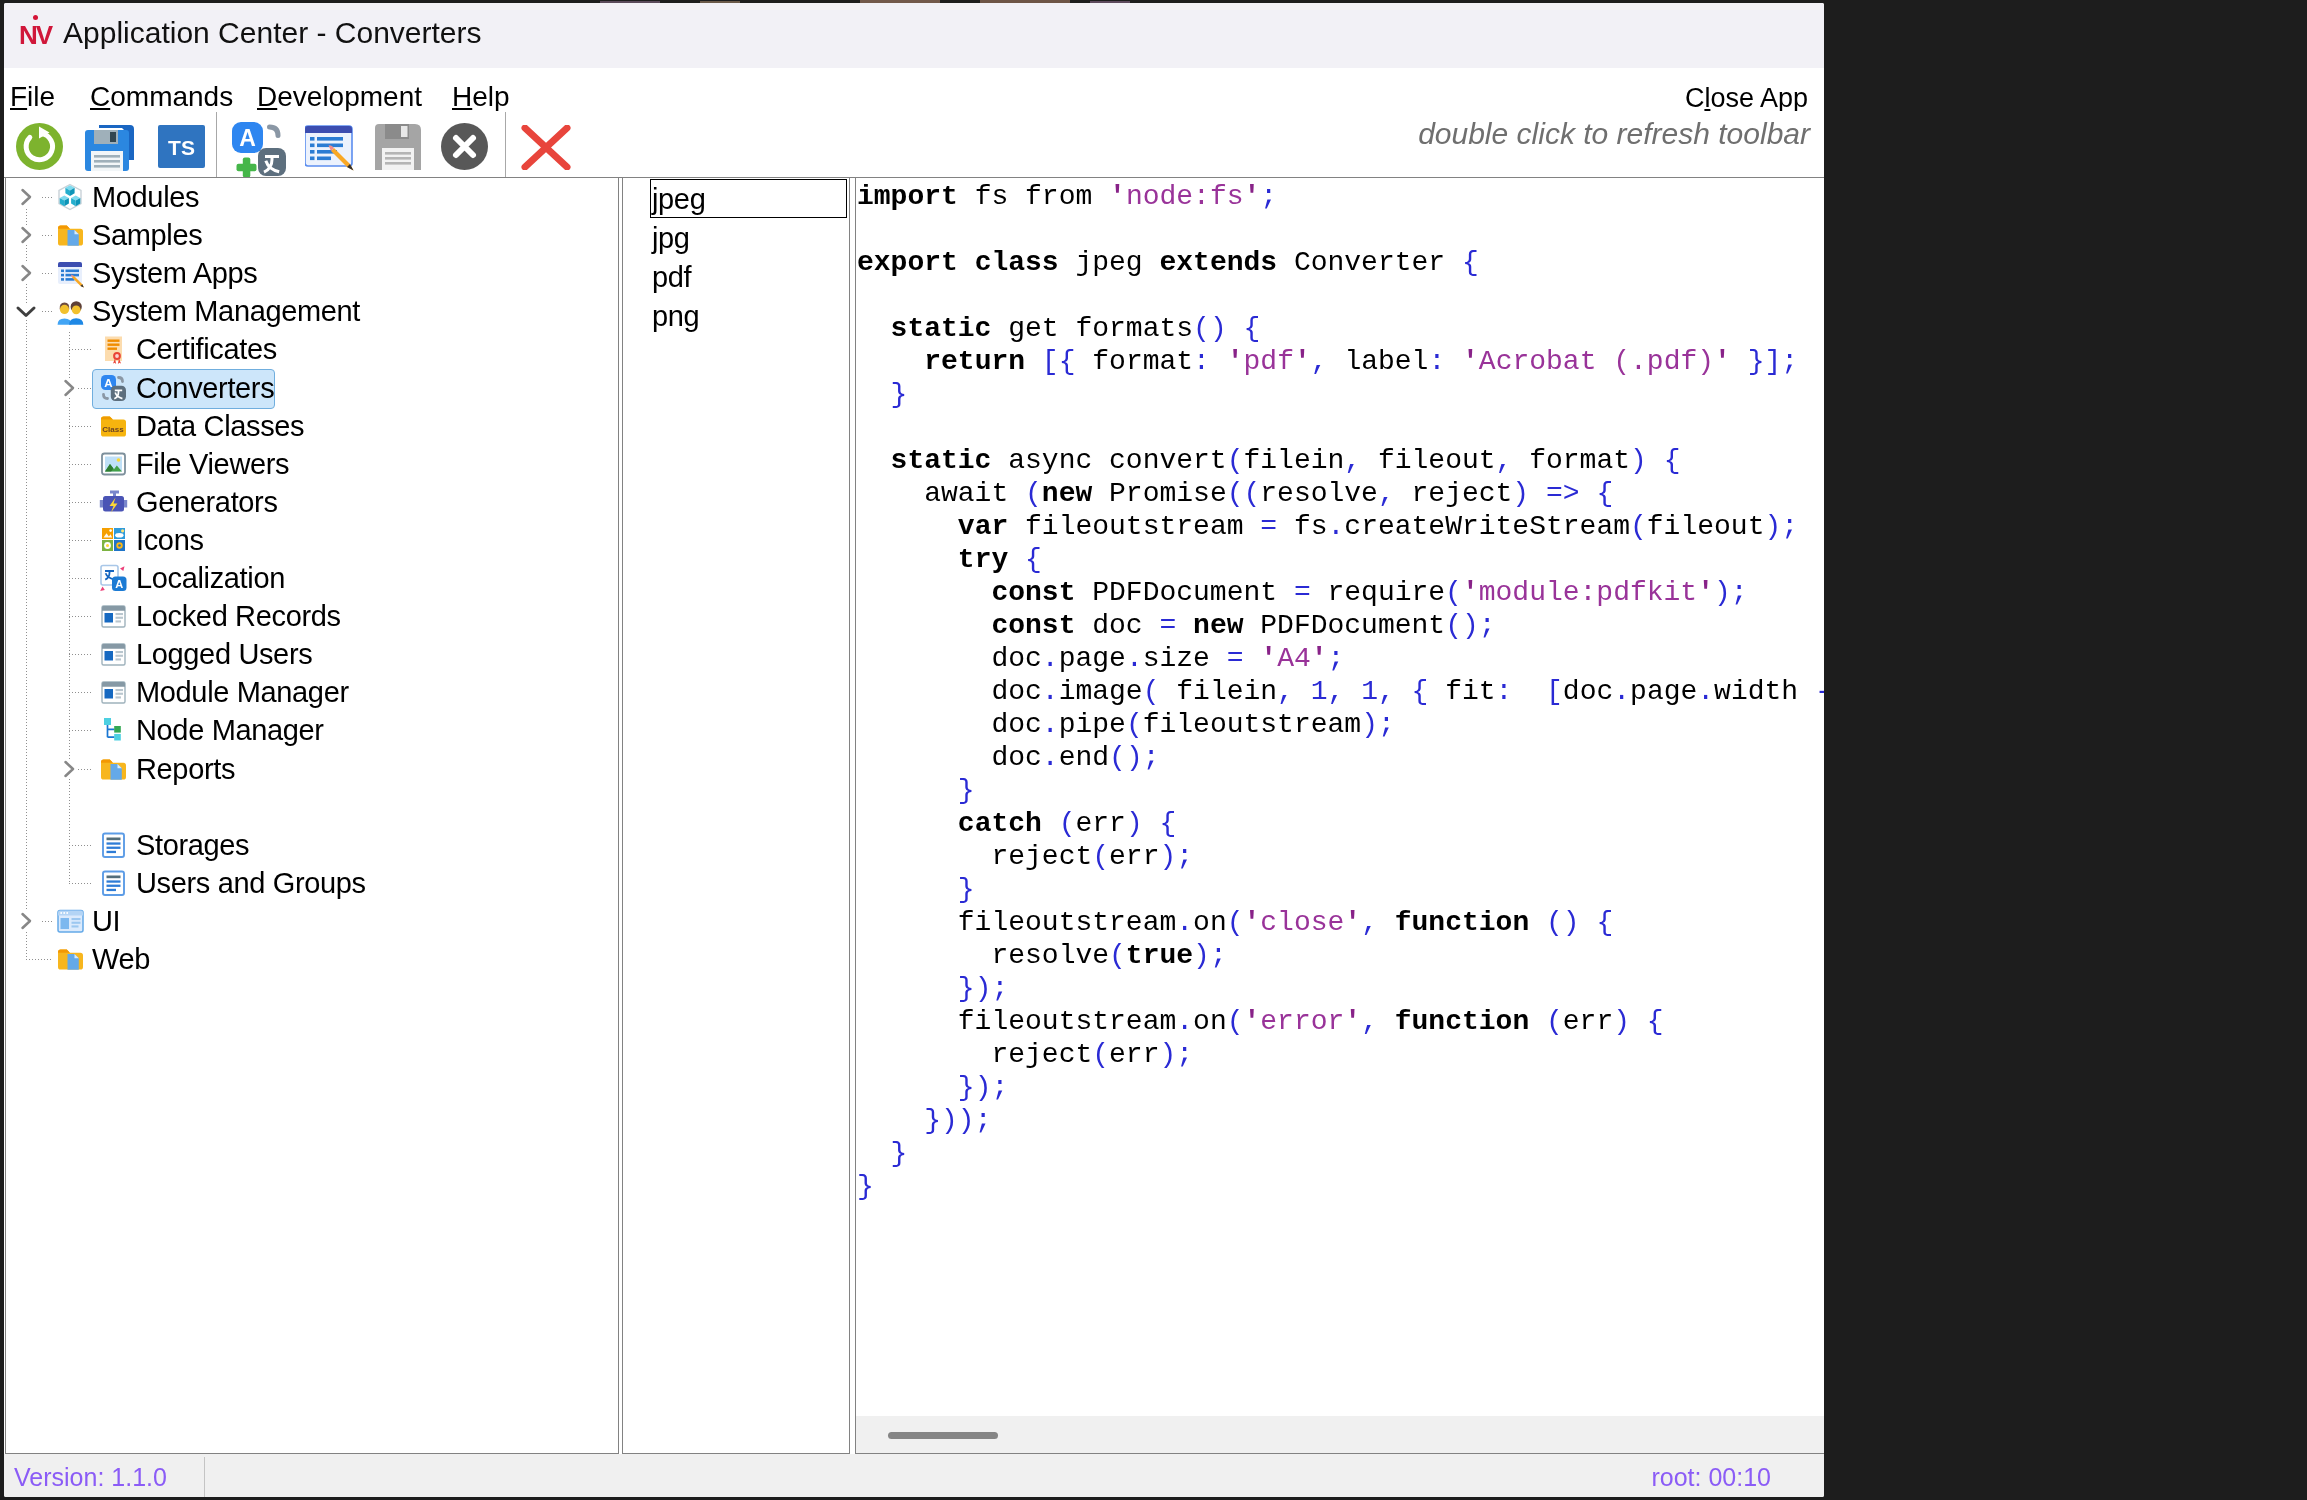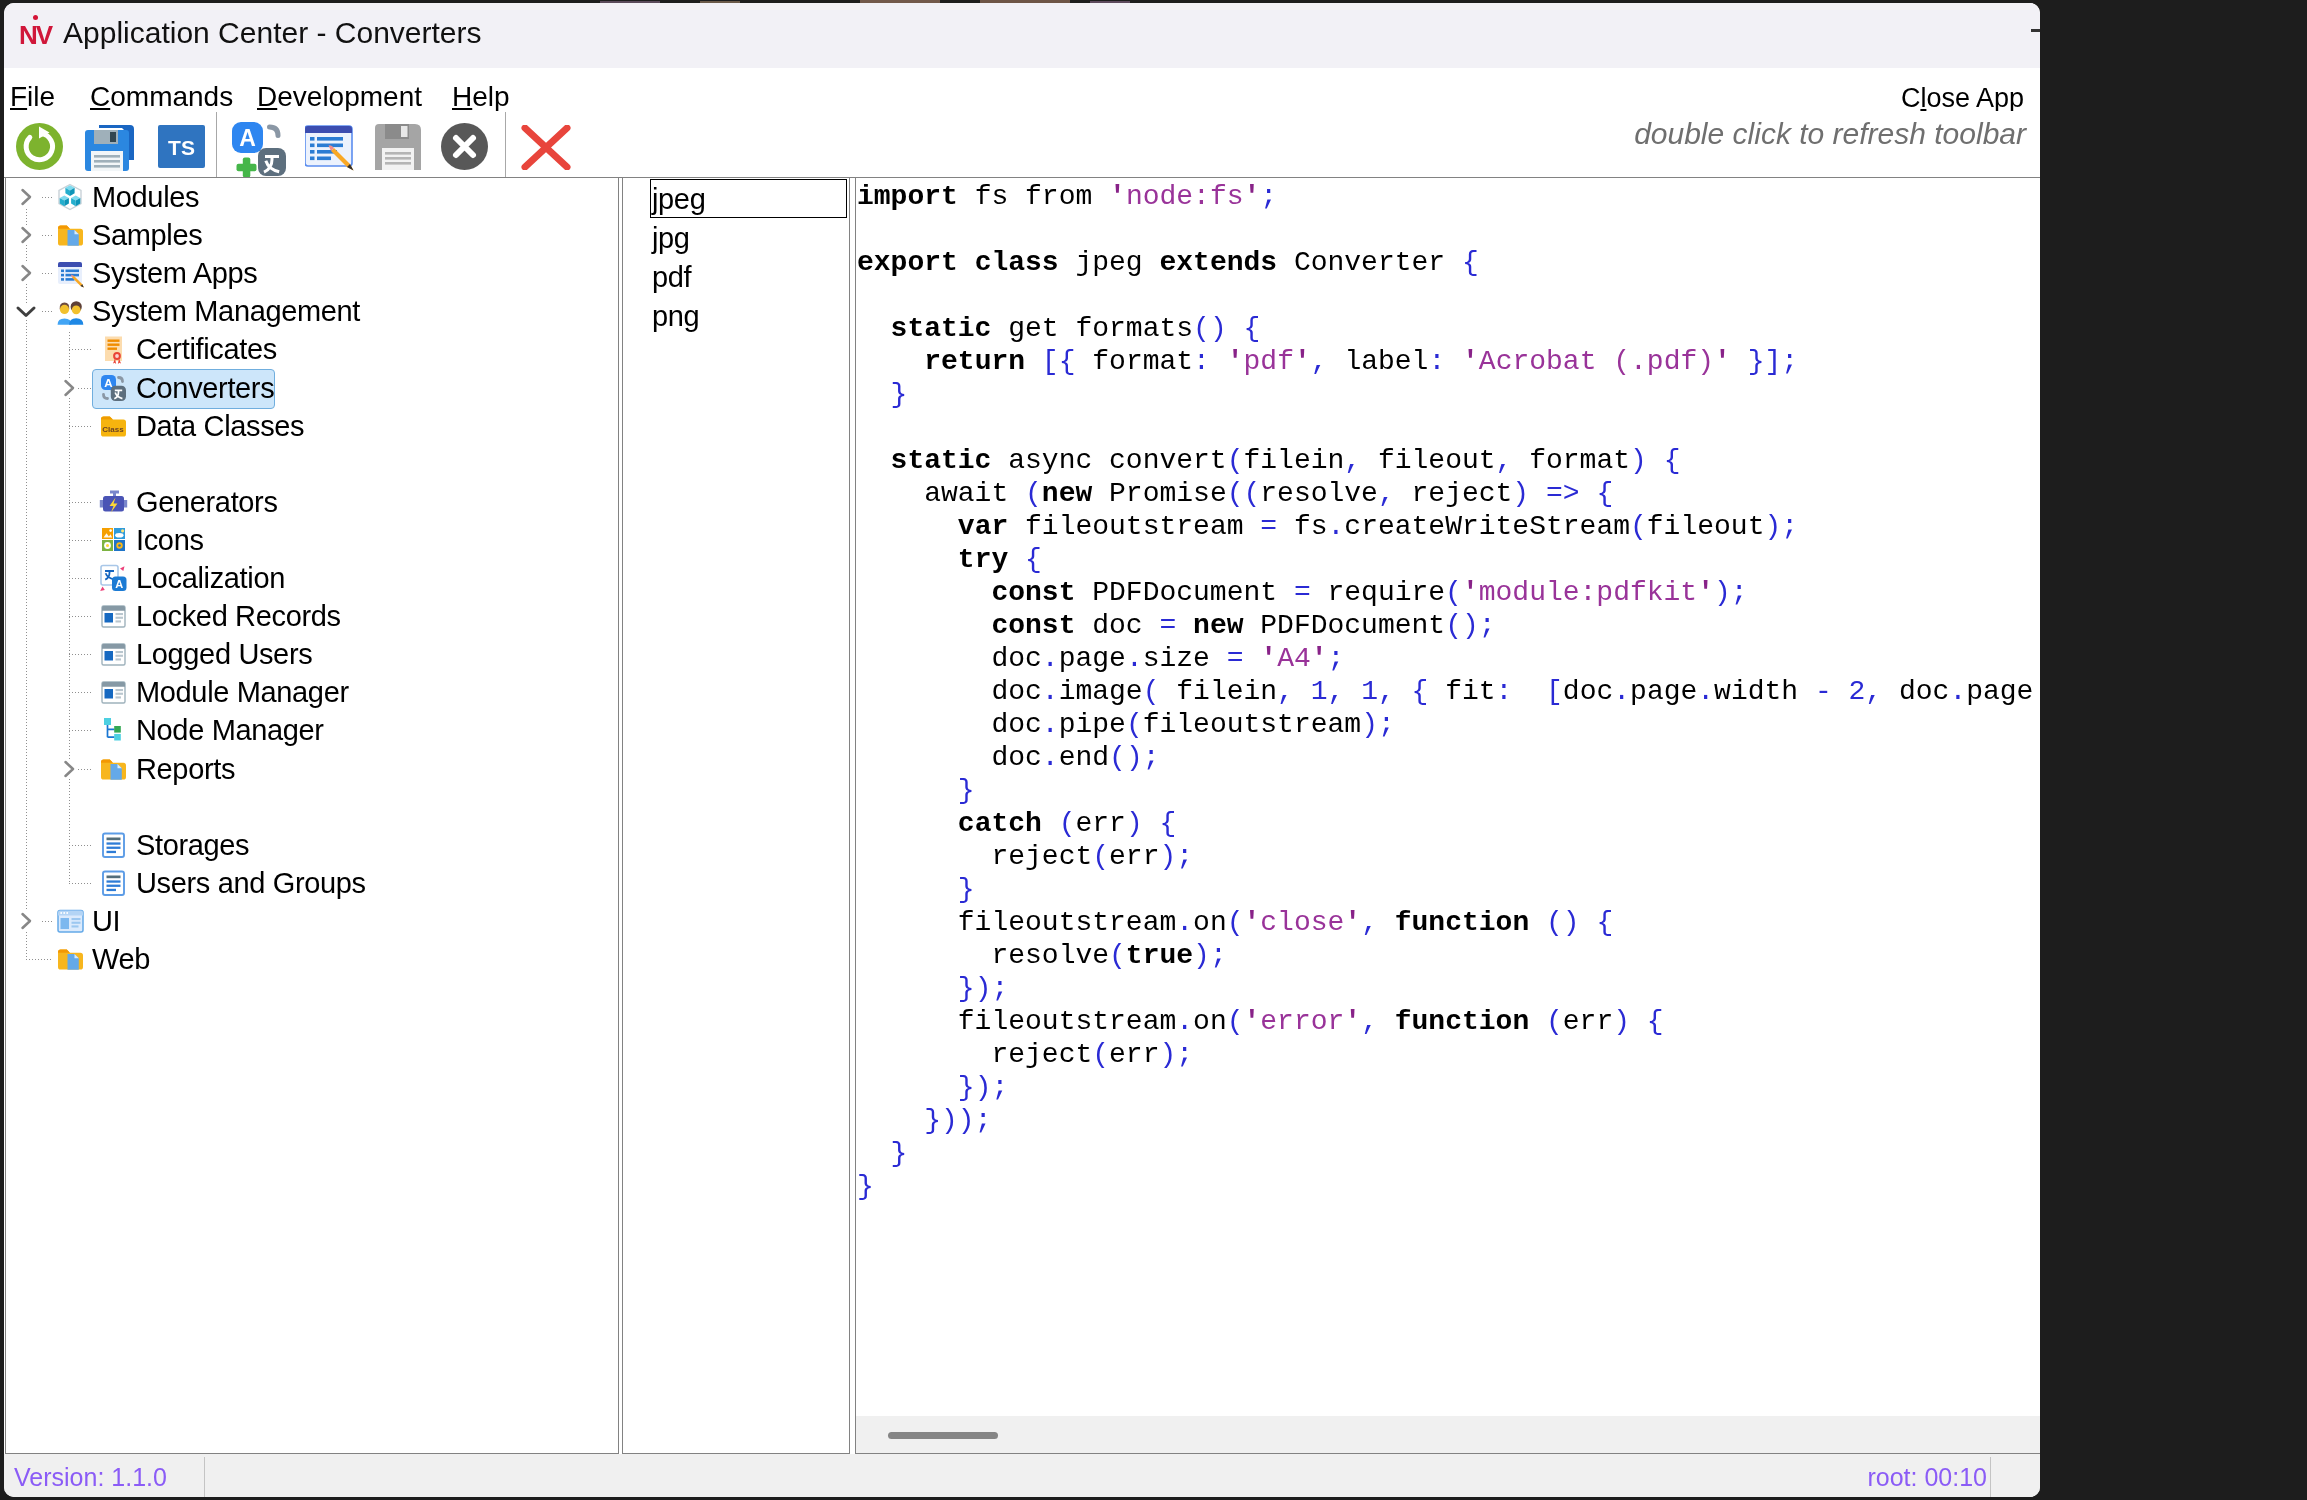--- a/index.html
+++ b/index.html
@@ -1,14 +1,14 @@
 <!DOCTYPE html>
 <html><head><meta charset="utf-8"><style>
 html,body{margin:0;padding:0;width:2307px;height:1500px;background:#1d1d1d;font-family:"Liberation Sans",sans-serif;overflow:hidden}
-#win{position:absolute;left:4px;top:3px;width:2036px;height:1494px;background:#fff;border-radius:10px;overflow:hidden}
+#win{position:absolute;left:4px;top:3px;width:1820px;height:1494px;background:#fff;border-radius:2px;overflow:hidden}
 #titlebar{position:absolute;left:0;top:0;width:100%;height:65px;background:#f2f1f6}
 #title{position:absolute;left:59px;top:13px;font-size:30px;color:#111}
 #nv{position:absolute;left:15px;top:17px;font-size:26px;font-weight:bold;color:#d0173a;letter-spacing:-2px}
 #nvdot{position:absolute;left:29px;top:12px;width:5px;height:5px;background:#d41437;border-radius:50%}
 .wbtn{position:absolute;top:0}
 #menubar{position:absolute;left:0;top:65px;width:100%;height:43px;background:#fff}
 .mitem{position:absolute;top:13px;font-size:28px;color:#000}
 #toolbar{position:absolute;left:0;top:108px;width:100%;height:66px;background:#fff;border-bottom:1px solid #7f7f7f}
 .tsep{position:absolute;top:1px;width:1px;height:65px;background:#a8a8a8}
 #dblclick{position:absolute;right:14px;top:6px;font-size:30px;font-style:italic;color:#6f6f6f}
@@ -251,20 +251,31 @@
       </div>
 <div class="trow" style="left:0;top:228.6px;width:612px">
         <div class="hdots" style="left:63px;top:19px;width:24px"></div>
         <svg class="ticon" style="left:92px;top:4px" viewBox="0 0 30 30">
           <path d="M3 8 q0-2.6 2.6-2.6 h6.2 l3.1 3 h10.5 q2.6 0 2.6 2.6 V23 q0 2.6-2.6 2.6 H5.6 Q3 25.6 3 23 Z" fill="#f6b40e"></path>
 <path d="M3 8 q0-2.6 2.6-2.6 h6.2 l3.1 3 H3 Z" fill="#ef9c00"></path>
 <text x="15" y="20.5" font-size="8" font-weight="bold" fill="#6b4423" text-anchor="middle">Class</text>
         </svg>
         <span class="tlabel" style="position:absolute;left:130px;top:0;line-height:38px">Data Classes</span>
       </div>
+<div class="trow" style="left:0;top:266.7px;width:612px">
+        <div class="hdots" style="left:63px;top:19px;width:24px"></div>
+        <svg class="ticon" style="left:92px;top:4px" viewBox="0 0 30 30">
+          <rect x="4" y="4.5" width="23" height="21" rx="2.5" fill="#fff" stroke="#7d909c" stroke-width="1.8"></rect>
+<rect x="7" y="7.5" width="17" height="15" fill="#bfe0f7"></rect>
+<circle cx="20.5" cy="11" r="1.8" fill="#fdd835"></circle>
+<path d="M7 22.5 l5-7.5 4 5.2 2.8-3.7 5.2 6 z" fill="#43a047"></path>
+<path d="M7 22.5 l5-7.5 3.4 4.4 -2.3 3.1 z" fill="#2e7d32"></path>
+        </svg>
+        <span class="tlabel" style="position:absolute;left:130px;top:0;line-height:38px">File Viewers</span>
+      </div>
 <div class="trow" style="left:0;top:304.8px;width:612px">
         <div class="hdots" style="left:63px;top:19px;width:24px"></div>
         <svg class="ticon" style="left:92px;top:4px" viewBox="0 0 30 30">
           <rect x="12" y="3.5" width="9" height="3" fill="#7986cb"></rect>
           <rect x="15" y="6" width="3" height="4" fill="#7986cb"></rect>
 <rect x="5" y="9" width="21" height="15.5" rx="2.5" fill="#4a54b5"></rect>
 <rect x="1.8" y="13" width="3.2" height="7.5" fill="#7986cb"></rect>
           <rect x="26" y="13" width="3.2" height="7.5" fill="#7986cb"></rect>
 <path d="M17.5 10.5 l-6 8.5 h4 l-2.5 6.5 6.5-9 h-4 z" fill="#fdd835"></path>
         </svg>

